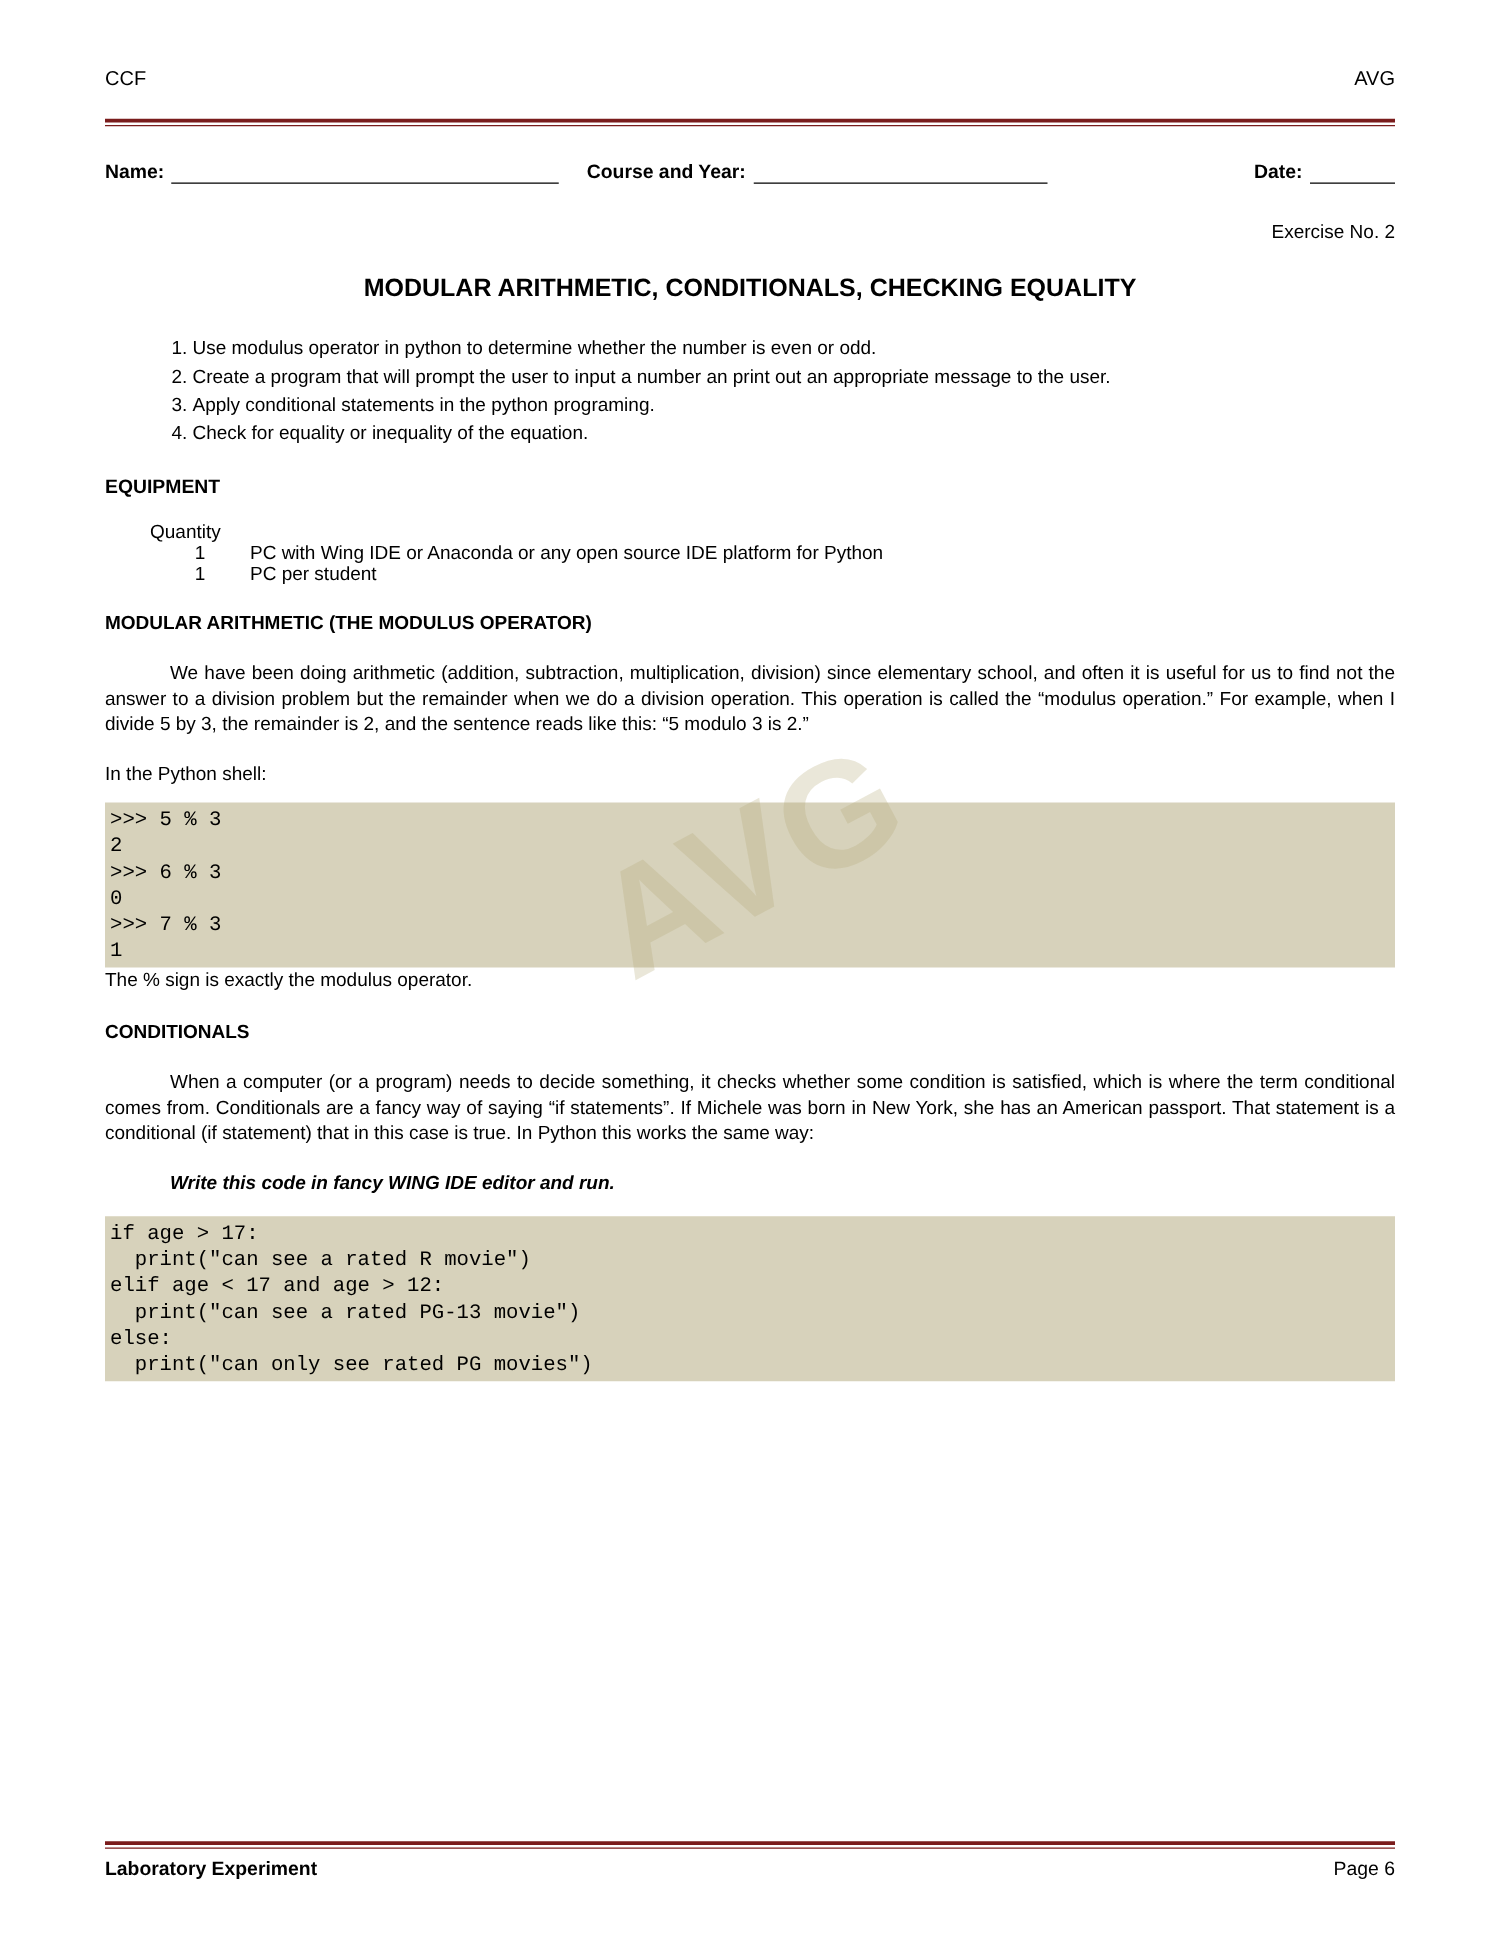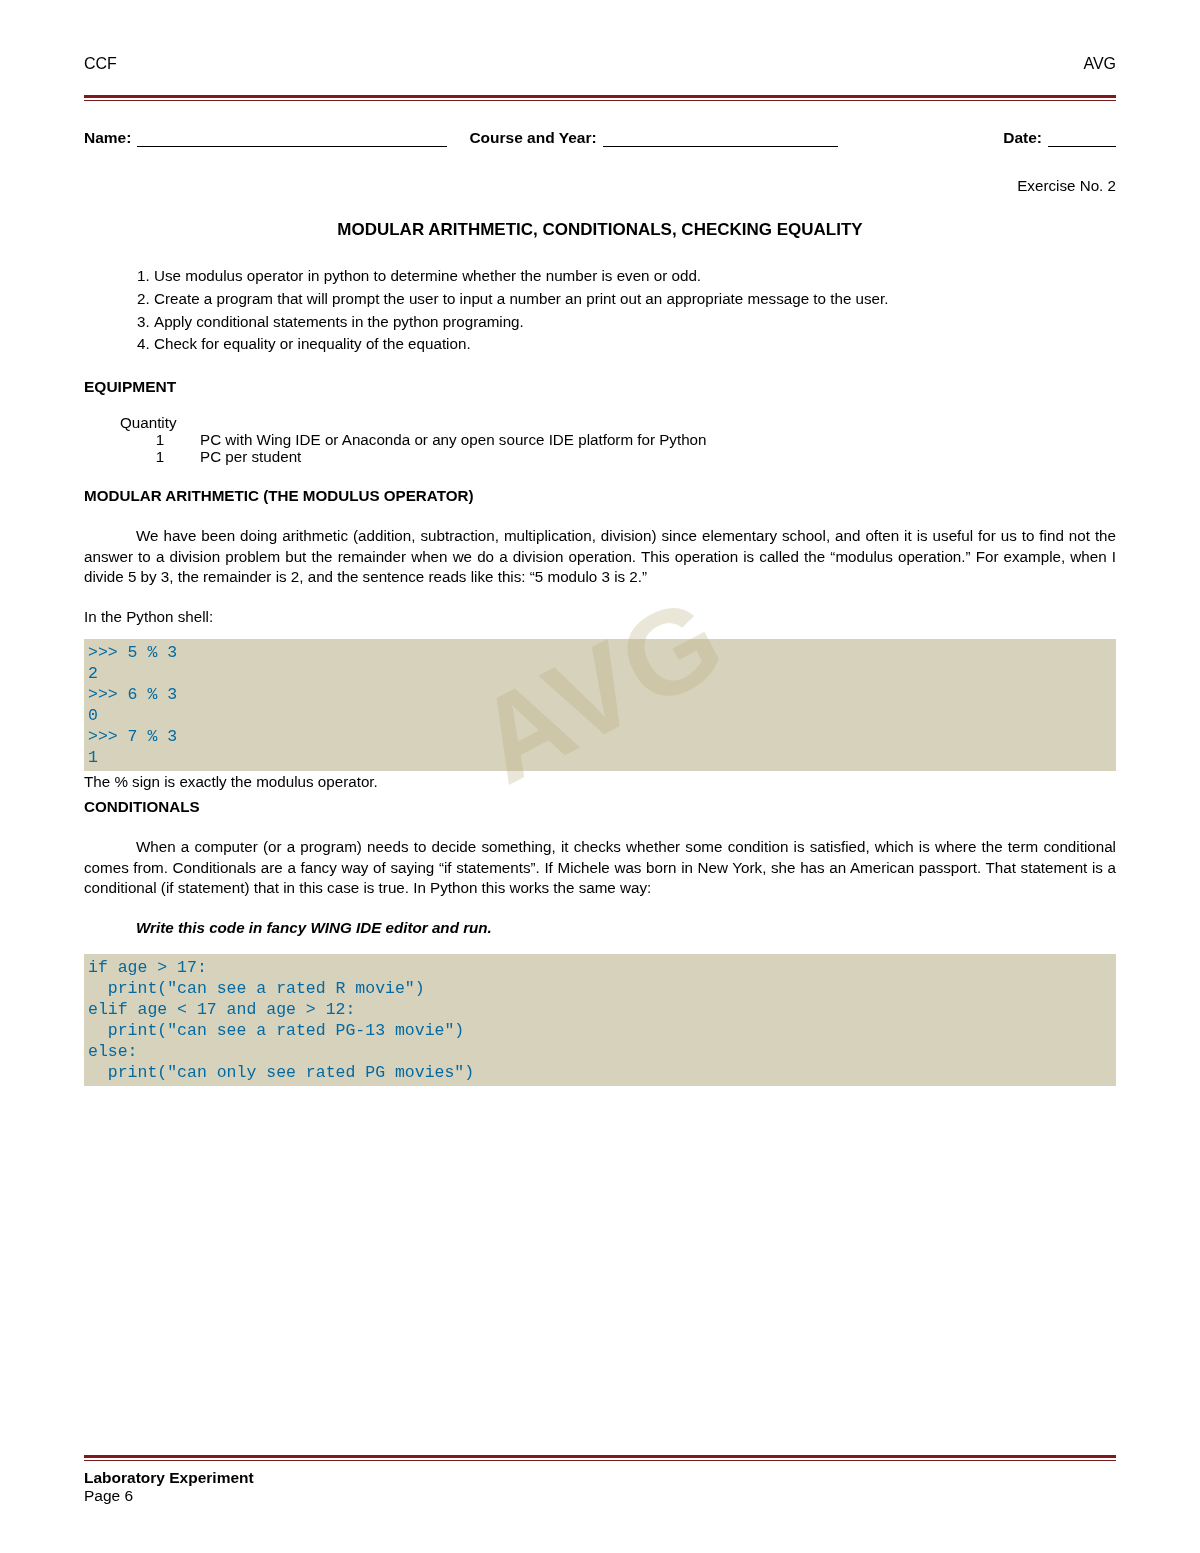--- a/index.html
+++ b/index.html
@@ -44,21 +44,21 @@
     margin-top: 2px;
   }
   .ex-no {
     text-align: right;
     font-size: 15.2px;
     margin-bottom: 26px;
   }
   .title {
     text-align: center;
     font-weight: bold;
-    font-size: 17px;
+    font-size: 20px;
     margin-bottom: 26px;
   }
   .sec-head { font-weight: bold; font-size: 15.5px; }
   .obj-note { font-style: italic; font-weight: normal; }
   .obj-list {
     list-style: decimal;
     margin: 18px 0 24px 70px;
   }
   .obj-list li { margin-bottom: 3px; line-height: 1.3; }
   .equip-block { margin: 18px 0 22px 36px; }
@@ -73,24 +73,24 @@
   }
   .indent { text-indent: 52px; }
   .shell-label { margin-bottom: 14px; }
   .code-block {
     background: #d7d2bb;
     font-family: "Courier New", monospace;
     font-size: 16.5px;
     line-height: 1.28;
     padding: 3px 4px 3px 4px;
     white-space: pre;
-    color: #0369a1;
+    color: #000000;
     margin-bottom: 2px;
   }
-  .after-code { margin-bottom: 8px; }
+  .after-code { margin-bottom: 24px; }
   .instruct {
     font-weight: bold;
     font-style: italic;
     margin: 20px 0 18px 52px;
   }
   .watermark {
     position: absolute;
     left: 50%;
     top: 620px;
     transform: translate(-50%, 0) rotate(-28deg);
@@ -105,21 +105,20 @@
   .footer {
     position: absolute;
     left: 84px; right: 84px;
     bottom: 48px;
   }
   .footer .hr-double { margin-bottom: 8px; }
   .footer-row {
     display: flex;
     justify-content: space-between;
     font-size: 15.5px;
-    flex-direction: column;
   }
   .footer-left { font-weight: bold; }
 </style>
 </head>
 <body>
 
 <div class="page">
   <div class="watermark">AVG</div>
 
   <div class="top-bar">

